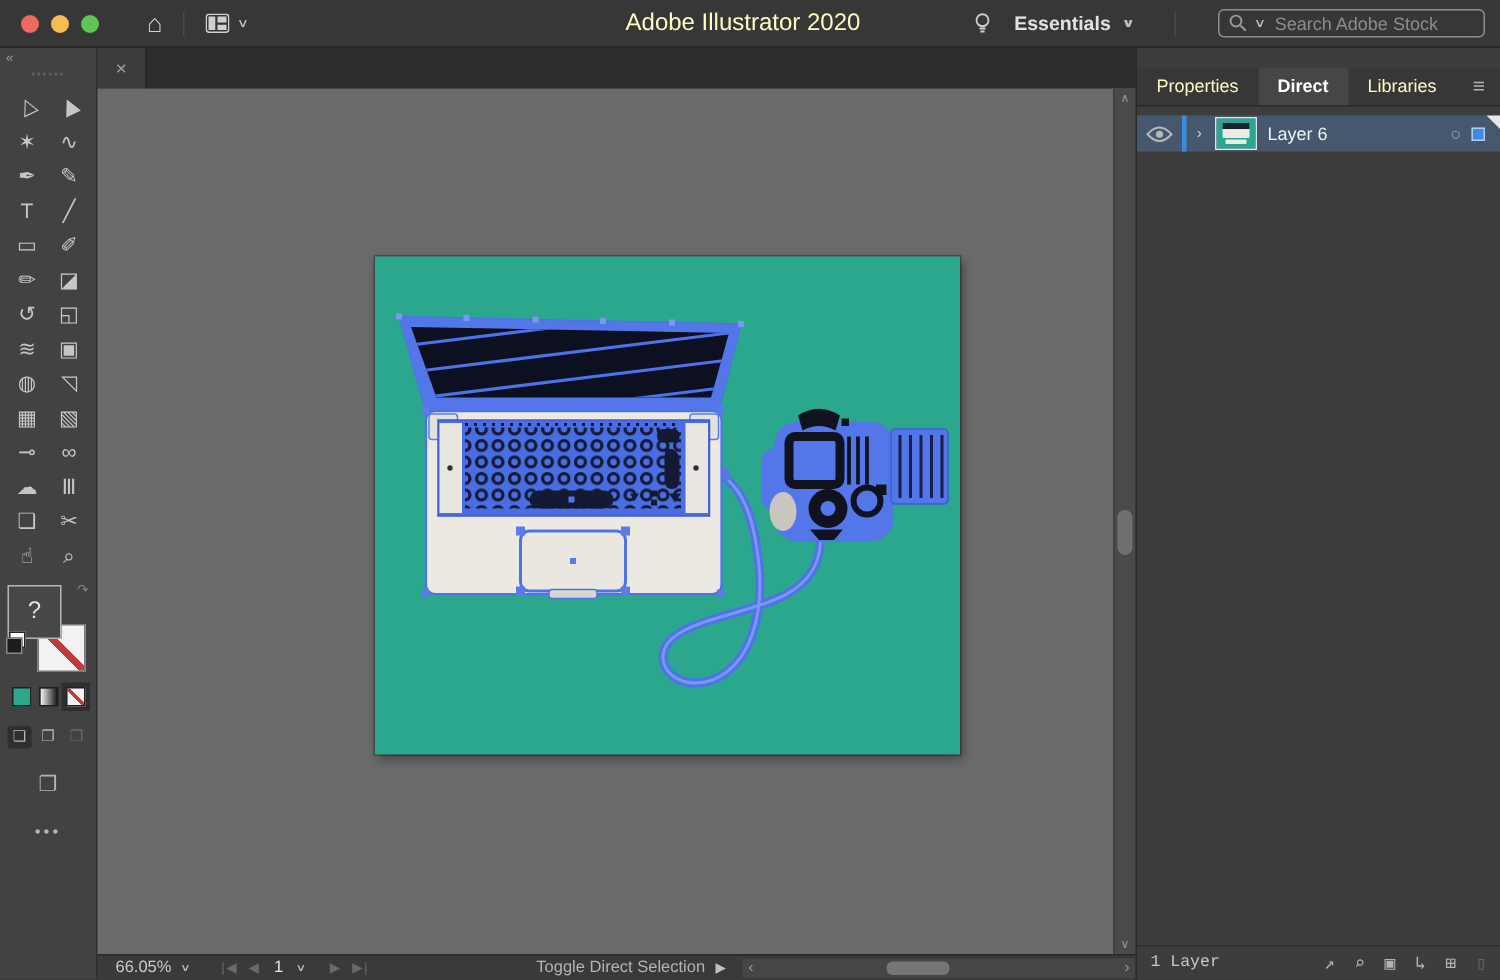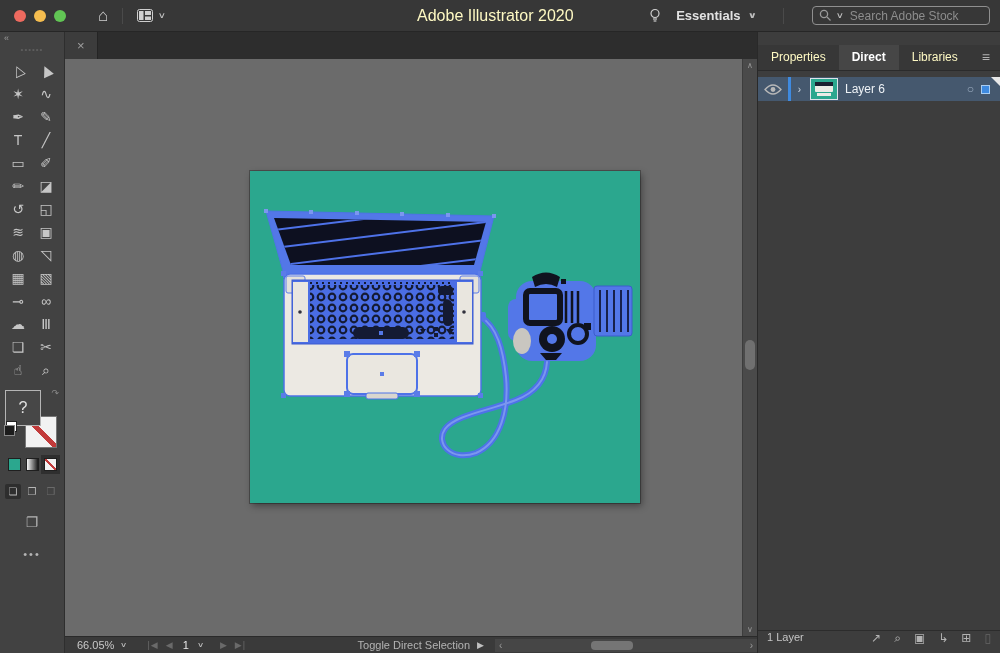--- a/index.html
+++ b/index.html
@@ -85,21 +85,21 @@
   .eye{width:30px;display:flex;justify-content:center;}
   .accent{width:3px;height:24px;background:#3E8AE0;}
   .expand{width:17px;text-align:center;color:#cfd8e2;font-size:10px;}
   .lthumb{width:26px;height:20px;border:1px solid #dde3e9;margin:0 7px 0 2px;box-sizing:content-box;}
   .lname{font-size:12px;color:#eef2f6;}
   .lright{margin-left:auto;display:flex;align-items:center;gap:7px;padding-right:10px;}
   .target{color:#9fb0c4;font-size:12px;line-height:1;}
   .selsq{width:9px;height:9px;background:#3E8AE0;border:1px solid #a9cdf2;box-sizing:border-box;}
   .corner{position:absolute;top:0;right:0;width:0;height:0;border-left:9px solid transparent;border-top:9px solid #e8e8e8;}
   .pfooter{position:absolute;left:0;right:0;bottom:0;height:23px;background:#3d3d3d;border-top:1px solid #2c2c2c;
-     display:flex;align-items:flex-start;padding:0 9px;box-sizing:border-box;font-size:11px;color:#c6c6c6;}
+     display:flex;align-items:center;padding:0 9px;box-sizing:border-box;font-size:11px;color:#c6c6c6;font-family:Liberation Mono, monospace;}
   .ficons{margin-left:auto;display:flex;gap:13px;font-size:12px;color:#b2b2b2;}
   .ficons .disabled{color:#666;}
 </style>
 </head>
 <body>
 
 <div class="app">
 
   <header class="topbar">
     <div class="lights">

